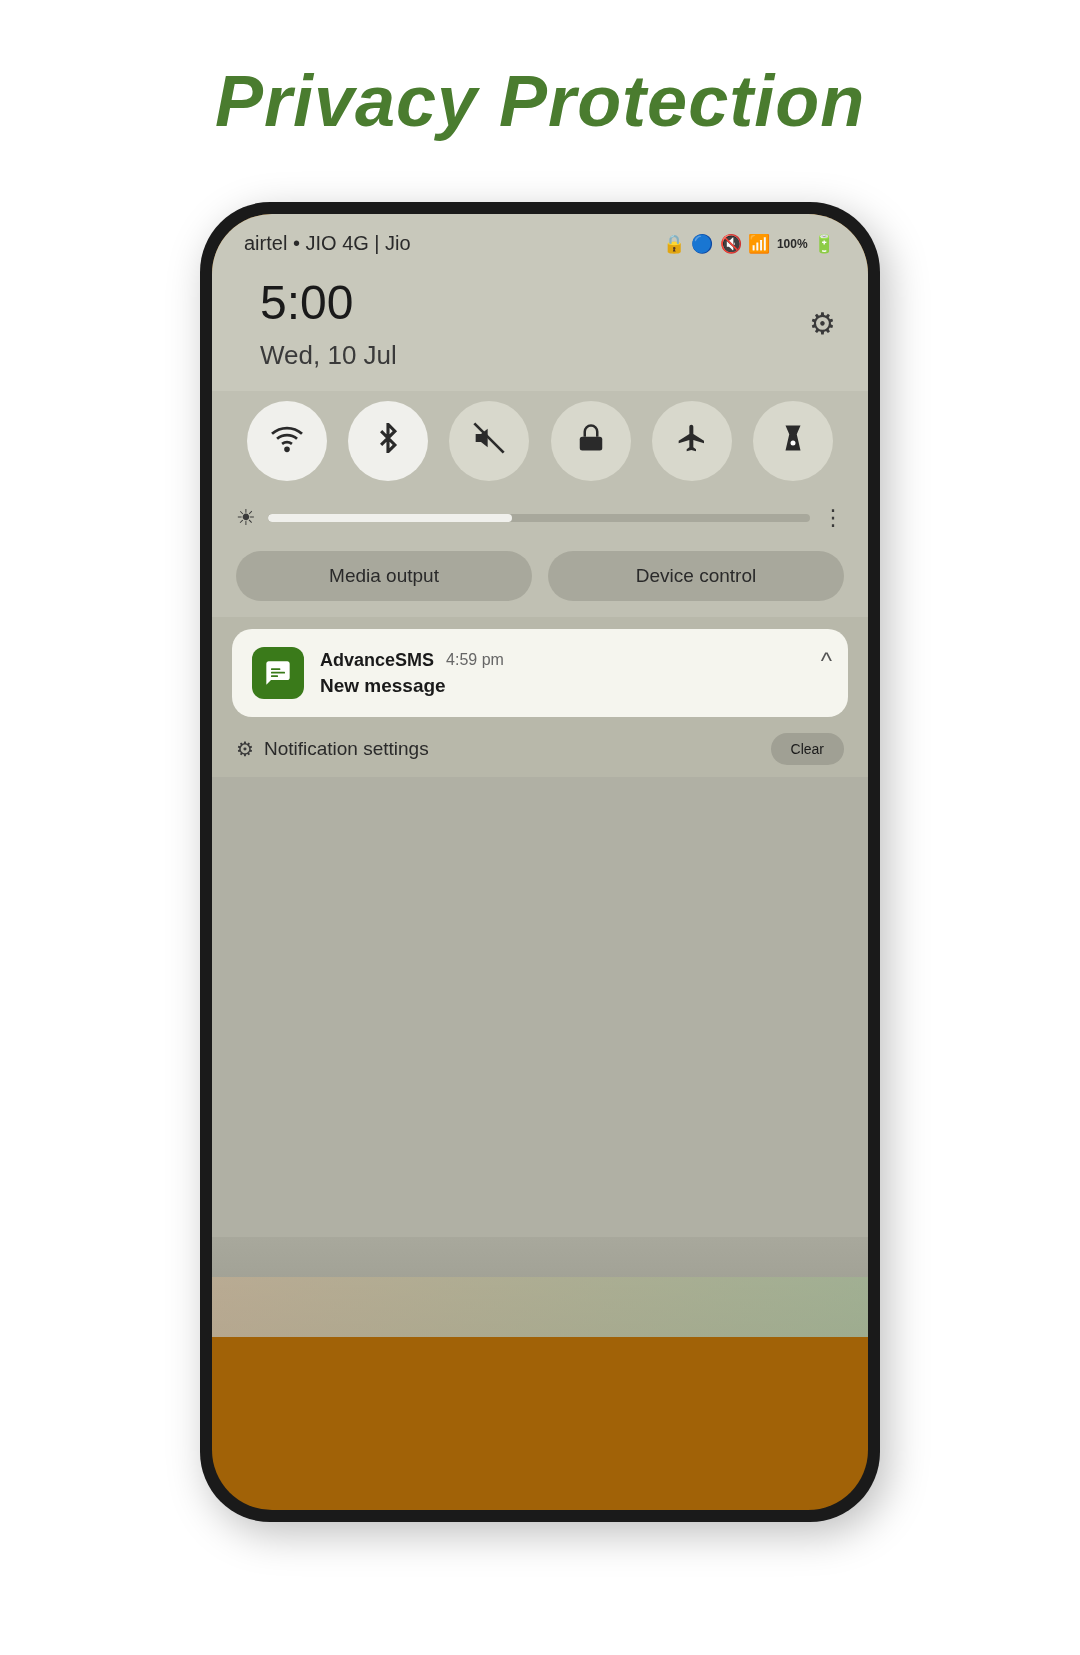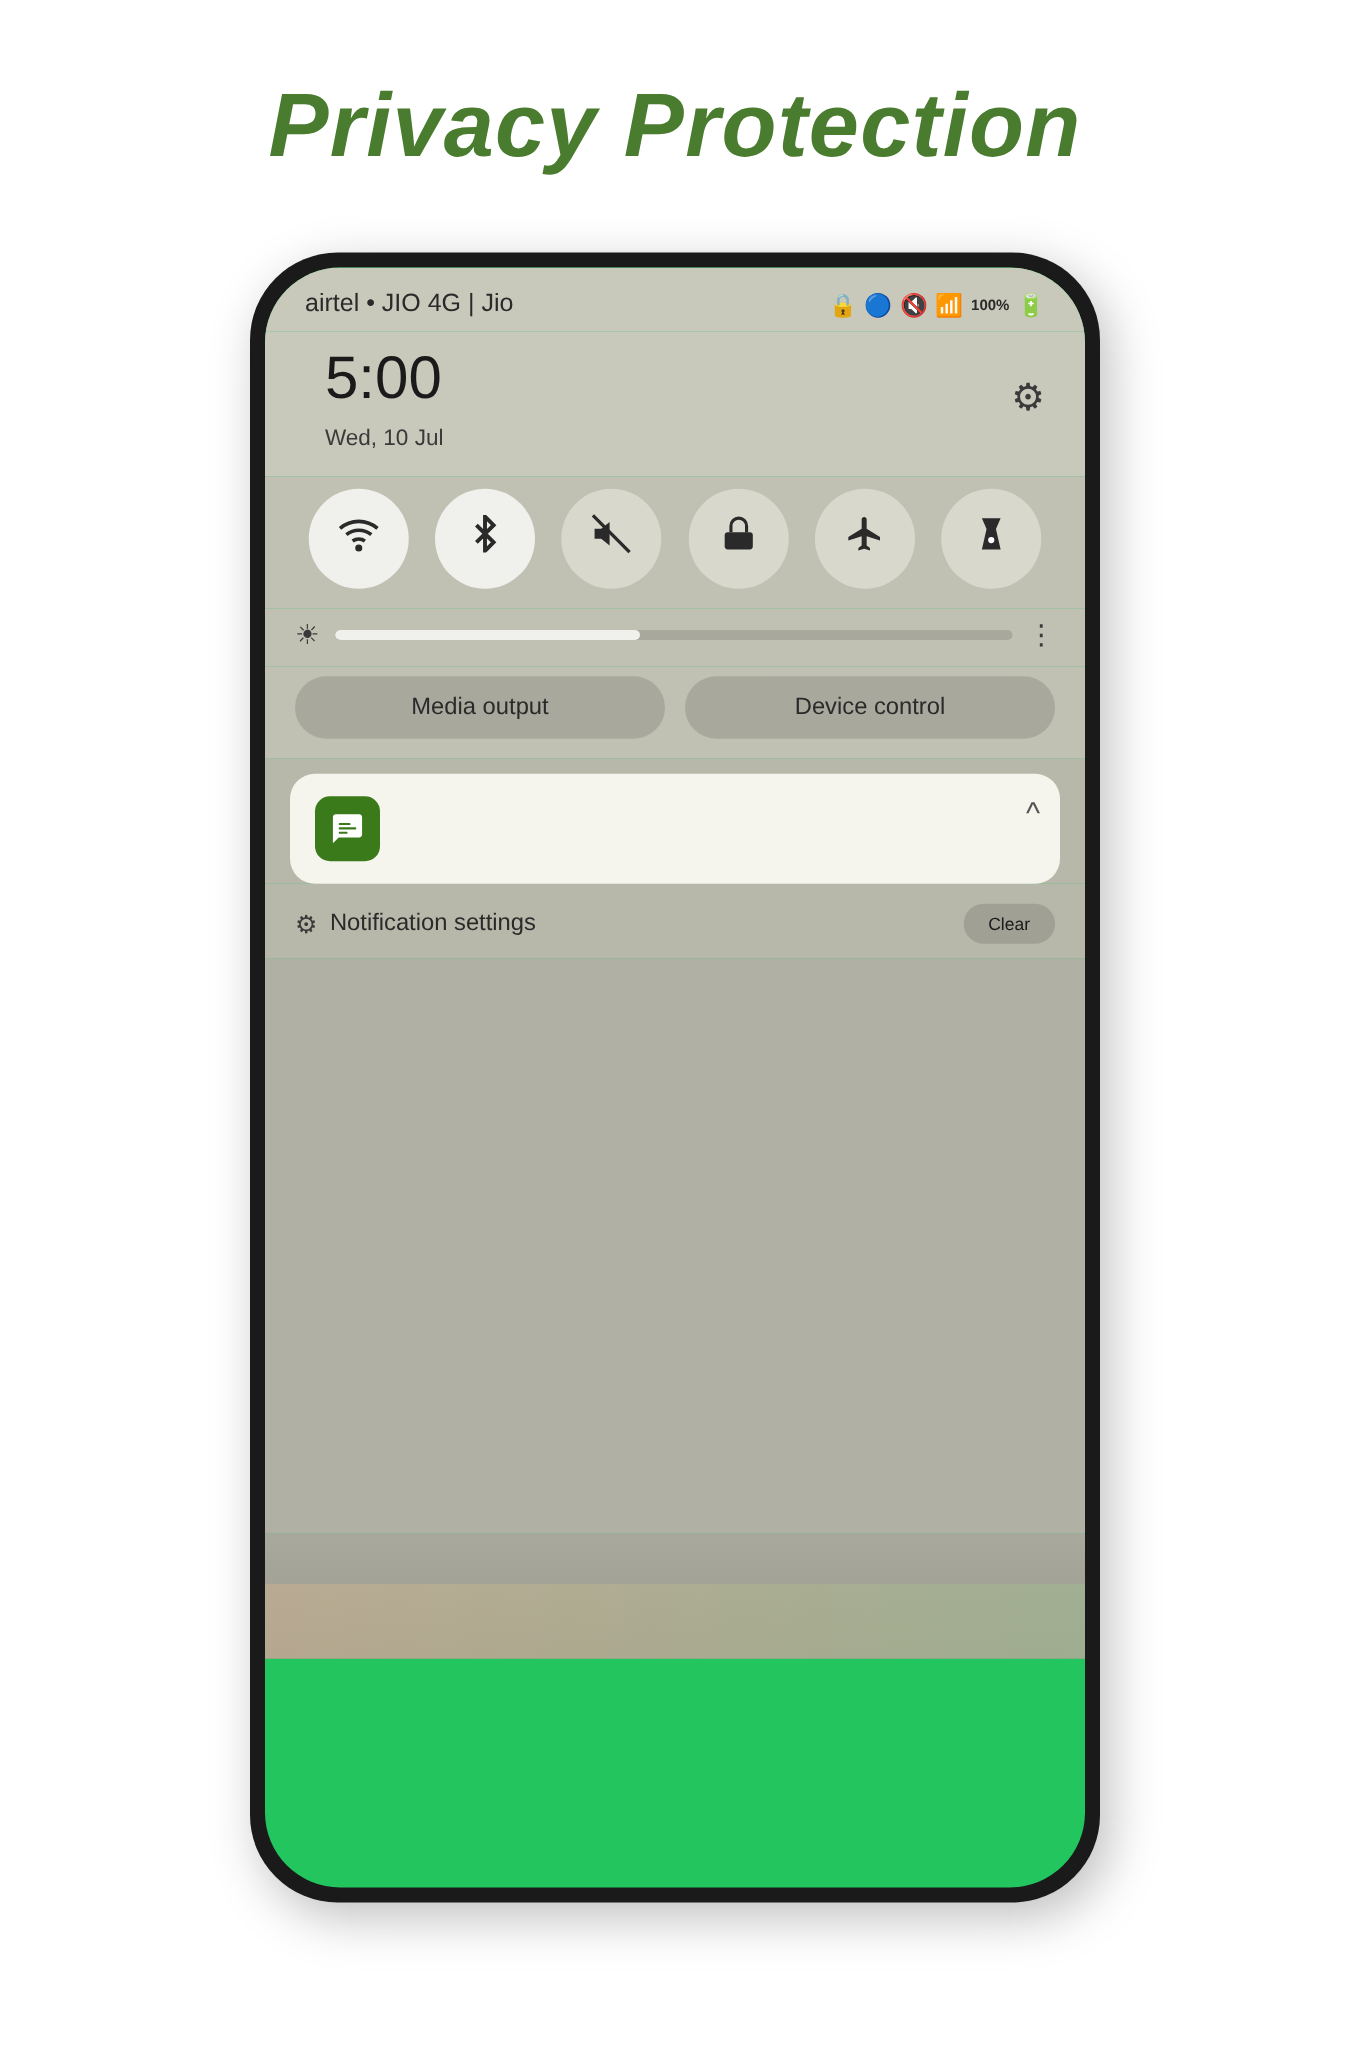--- a/index.html
+++ b/index.html
@@ -37,21 +37,21 @@
       background: #1a1a1a;
       border-radius: 70px;
       padding: 12px;
       box-shadow: 8px 12px 40px rgba(0,0,0,0.25), -4px -4px 20px rgba(255,255,255,0.1);
       position: relative;
     }
 
     .phone-inner {
       width: 100%;
       height: 100%;
-      background: #22c55e;
+      background: #a16207;
       border-radius: 60px;
       overflow: hidden;
       position: relative;
     }
 
     
     .status-bar {
       background: #c8c8bb;
       padding: 18px 32px 10px;
       display: flex;
@@ -91,21 +91,21 @@
       align-items: center;
     }
 
     .time-display {
       font-size: 48px;
       font-weight: 300;
       color: #1a1a1a;
     }
 
     .date-display {
-      font-size: 18px;
+      font-size: 26px;
       color: #3a3a3a;
       margin-left: 16px;
     }
 
     .time-date-group {
       display: flex;
       align-items: baseline;
       gap: 10px;
       flex-direction: column;
     }
@@ -416,20 +416,27 @@
       <div class="notification-area">
         <div class="notification-card">
           <div class="notif-app-icon">
             <svg width="28" height="28" viewBox="0 0 24 24" fill="white">
               <path d="M20 2H4c-1.1 0-2 .9-2 2v18l4-4h14c1.1 0 2-.9 2-2V4c0-1.1-.9-2-2-2z"></path>
               <rect x="6" y="8" width="8" height="1.5" fill="#3a7a1a" rx="0.5"></rect>
               <rect x="6" y="11" width="12" height="1.5" fill="#3a7a1a" rx="0.5"></rect>
               <rect x="6" y="14" width="6" height="1.5" fill="#3a7a1a" rx="0.5"></rect>
             </svg>
           </div>
+          <div class="notif-content">
+            <div class="notif-header">
+              <span class="notif-app-name">AdvanceSMS</span>
+              <span class="notif-time">4:59 pm</span>
+            </div>
+            <div class="notif-message">New message</div>
+          </div>
           <span class="notif-chevron">^</span>
         </div>
       </div>
 
       <div class="notif-settings-row">
         <div class="notif-settings-left">
           <span class="gear-small">⚙</span>
           <span class="notif-settings-text">Notification settings</span>
         </div>
         <div class="clear-btn">Clear</div>

